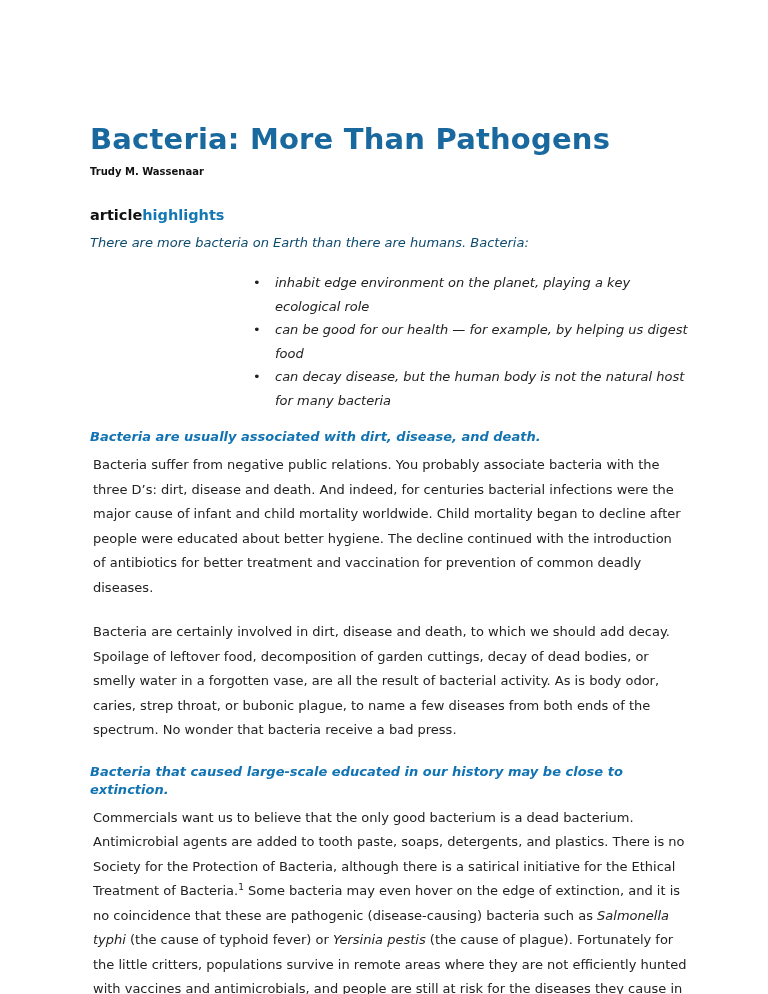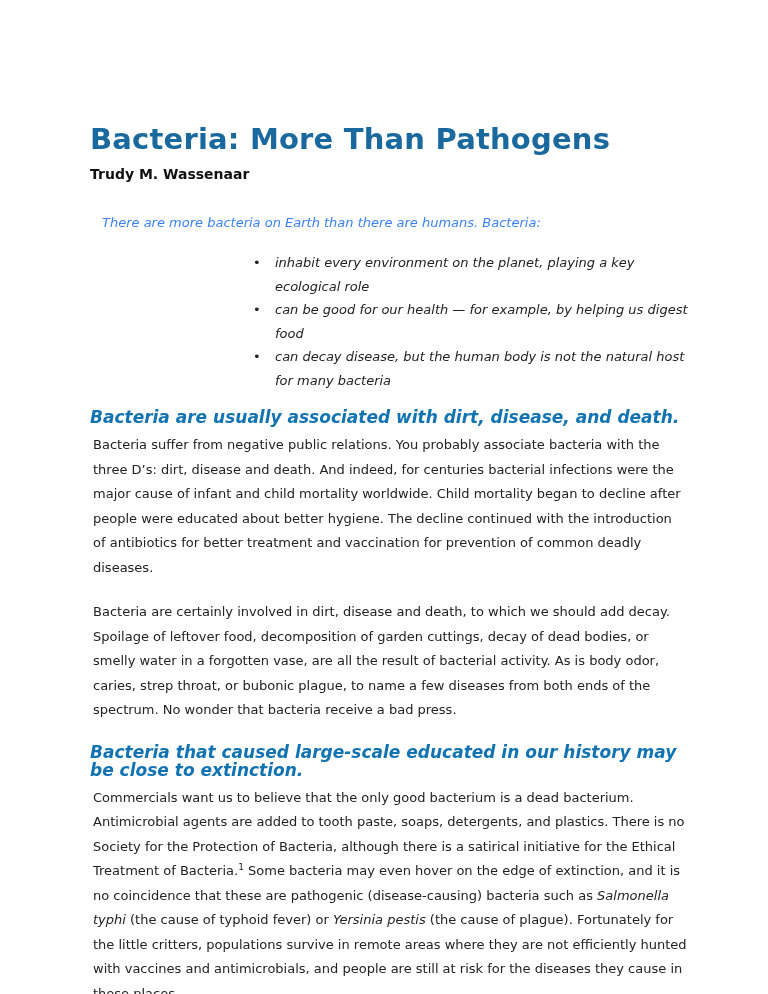--- a/index.html
+++ b/index.html
@@ -24,37 +24,37 @@
   h1.title {
     margin: 0 0 10px 0;
     font-size: 29px;
     line-height: 34px;
     font-weight: bold;
     color: #19699f;
     letter-spacing: 0.2px;
   }
   .author {
     margin: 0 0 30px 0;
-    font-size: 14px;
+    font-size: 10px;
     font-weight: bold;
     color: #111111;
   }
   .hl-label {
     margin: 0 0 9px 0;
     font-size: 14.5px;
     font-weight: bold;
   }
   .hl-label .hl-black { color: #111111; }
   .hl-label .hl-blue  { color: #1578b4; }
   p.intro {
-    margin: 0 0 18px 12px;
+    margin: 0 0 18px 0;
     font-size: 13px;
     font-style: italic;
     line-height: 21px;
-    color: #3b82f6;
+    color: #0c4a6e;
   }
   ul.bullets {
     list-style: none;
     margin: 0 0 16px 0;
     padding: 0 0 0 163px;
   }
   ul.bullets li {
     display: flex;
     align-items: flex-start;
     font-size: 13px;
@@ -70,21 +70,21 @@
   }
   h2.section-heading {
     margin: 0 0 12px 0;
     font-size: 13.5px;
     font-weight: bold;
     color: #111111;
     line-height: 20px;
   }
   h3.subhead {
     margin: 0 0 7px 0;
-    font-size: 17px;
+    font-size: 13px;
     font-weight: bold;
     font-style: italic;
     color: #1173b2;
     line-height: 18px;
   }
   p.body {
     margin: 0 0 20px 3px;
     font-size: 13px;
     line-height: 24.5px;
     color: #222222;
@@ -97,27 +97,28 @@
 </style>
 </head>
 <body>
 
 <div class="page">
 
   <h1 class="title">Bacteria: More Than Pathogens</h1>
 
   <div class="author">Trudy M. Wassenaar</div>
 
+  <div class="hl-label"><span class="hl-black">article</span><span class="hl-blue">highlights</span></div>
 
   <p class="intro">There are more bacteria on Earth than there are humans. Bacteria:</p>
 
   <ul class="bullets">
     <li>
       <span class="dot">•</span>
-      <span>inhabit every environment on the planet, playing a key ecological role</span>
+      <span>inhabit edge environment on the planet, playing a key ecological role</span>
     </li>
     <li>
       <span class="dot">•</span>
       <span>can be good for our health — for example, by helping us digest food</span>
     </li>
     <li>
       <span class="dot">•</span>
       <span>can decay disease, but the human body is not the natural host for many bacteria</span>
     </li>
   </ul>

